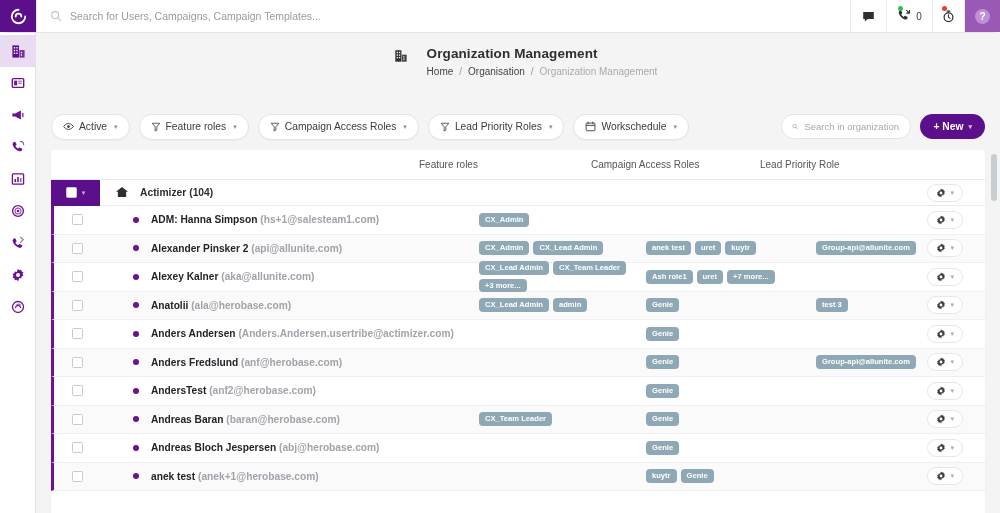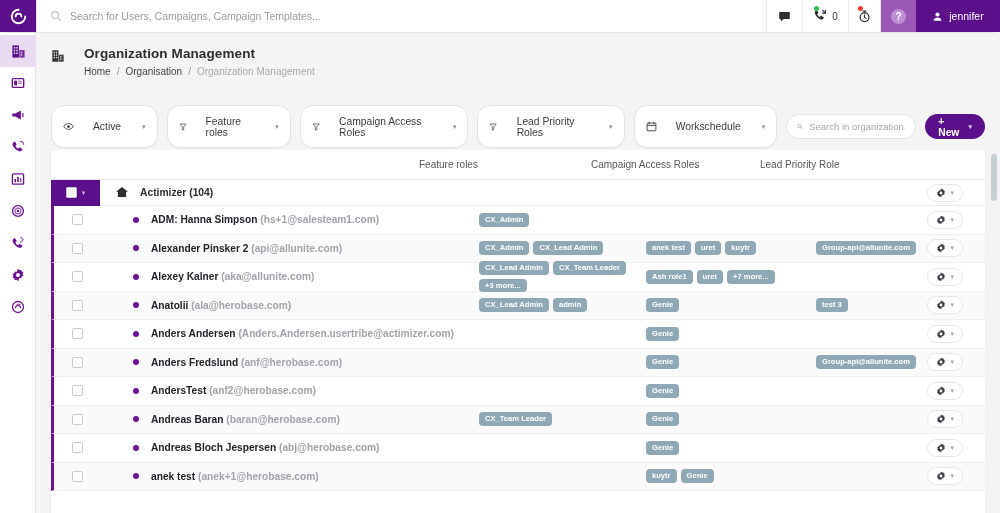--- a/index.html
+++ b/index.html
@@ -69,36 +69,36 @@
   }
   .side-item {
     width:36px; height:32px; display:flex; align-items:center; justify-content:center;
     cursor:pointer;
   }
   .side-item.active { background:#e9dcf2; }
   .side-item svg { display:block; }
 
   
   .page-head { position:absolute; top:33px; left:36px; width:964px; height:72px; background:#f4f4f5; }
-  .ph-inner { padding:13px 0 0 15px; display:flex; gap:19px; }
+  .ph-inner { padding:13px 0 0 15px; display:flex; gap:19px;justify-content:center; }
   .ph-icon { margin-top:3px; }
   .page-title { font-size:13.5px; font-weight:bold; color:#2e2e33; letter-spacing:.1px; }
   .crumbs { margin-top:5px; font-size:10px; color:#55555c; display:flex; gap:6px; align-items:center; }
   .crumbs .sep { color:#9a9aa2; }
   .crumbs .cur { color:#a8a8b0; }
   .crumbs a { color:#44444b; text-decoration:none; }
 
   
   .toolbar {
     position:absolute; top:113px; left:51px; width:934px; height:27px;
     display:flex; align-items:center;
   }
   .chip {
-    height:43px; background:#fff; border:1px solid #e4e4e8; border-radius:13px;
-    display:inline-flex; align-items:center; gap:19px; padding:0 11px;
+    height:26px; background:#fff; border:1px solid #e4e4e8; border-radius:13px;
+    display:inline-flex; align-items:center; gap:5px; padding:0 11px;
     font-size:10.3px; color:#3b3b42; margin-right:9px; cursor:pointer;
     box-shadow:0 1px 1px rgba(0,0,0,.03);
   }
   .chip .cv { font-size:7px; color:#8d8d96; margin-left:2px; }
   .spacer { flex:1; }
   .searchorg {
     height:25px; width:130px; background:#fff; border:1px solid #e4e4e8; border-radius:13px;
     display:inline-flex; align-items:center; gap:6px; padding:0 10px; margin-right:9px;
   }
   .searchorg input {
@@ -229,27 +229,20 @@
         <path d="M8 6v3l2 1.3" stroke="#2e2e33" stroke-width="1.3" fill="none" stroke-linecap="round"></path>
         <path d="M6.4 1.4h3.2" stroke="#2e2e33" stroke-width="1.5" stroke-linecap="round"></path>
         <path d="M8 1.6v2" stroke="#2e2e33" stroke-width="1.5"></path>
       </svg>
     </div>
 
     <div class="tb-item tb-help">
       <span class="help-circle">?</span>
     </div>
 
-    <div class="tb-item tb-user">
-      <svg width="11" height="11" viewBox="0 0 16 16">
-        <circle cx="8" cy="5" r="3" fill="#fff"></circle>
-        <path d="M2.2 14c.4-3 2.9-4.6 5.8-4.6S13.4 11 13.8 14z" fill="#fff"></path>
-      </svg>
-      <span>jennifer</span>
-    </div>
   </div>
 
   <div class="sidebar">
 
     <div class="side-item active">
       <svg width="15" height="15" viewBox="0 0 16 16">
         <rect x="1.5" y="1.5" width="7" height="13" fill="#5c0f8b"></rect>
         <rect x="9" y="6.5" width="5.5" height="8" fill="#7b2ba8"></rect>
         <rect x="3" y="3.3" width="1.5" height="1.5" fill="#fff"></rect>
         <rect x="5.6" y="3.3" width="1.5" height="1.5" fill="#fff"></rect>

